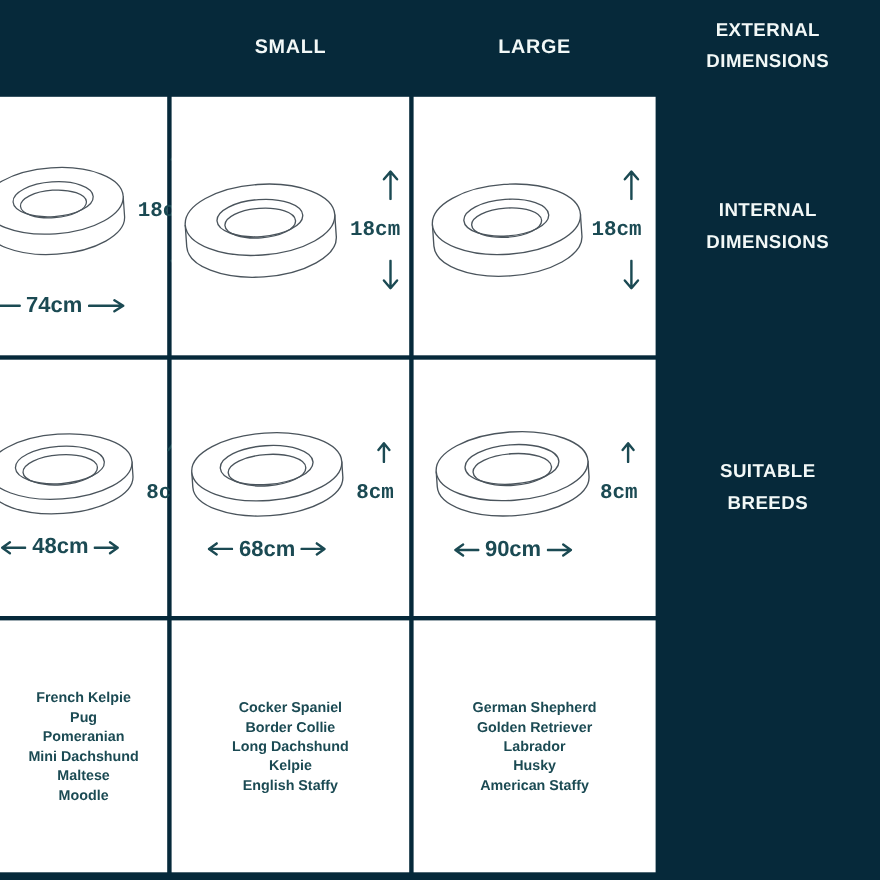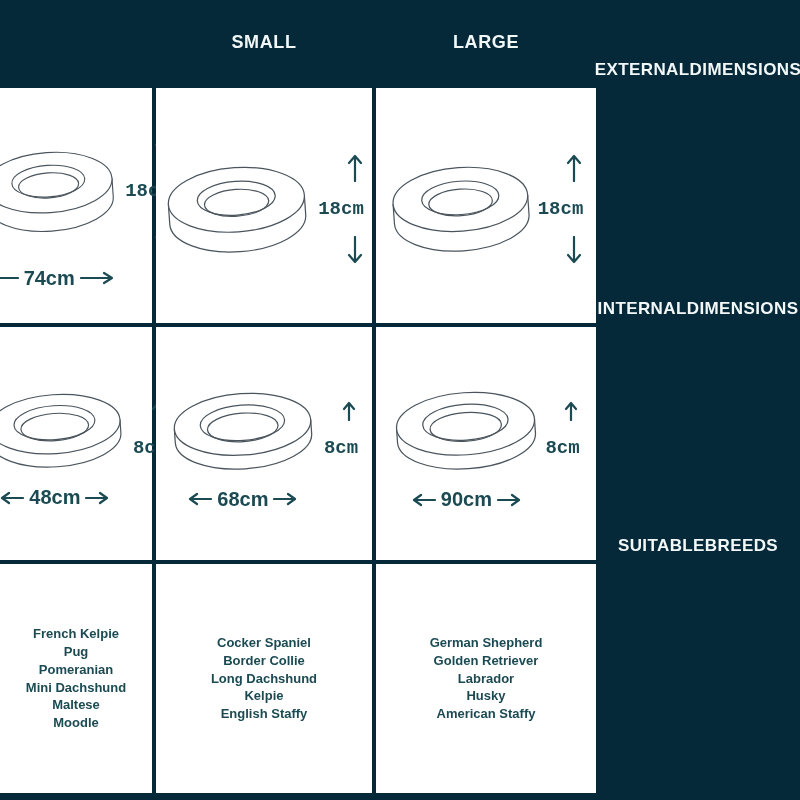--- a/index.html
+++ b/index.html
@@ -19,21 +19,21 @@
     grid-template-rows:84px 235px 233px 229px;
     gap:4px;
     padding:0 4px 7px 0;
   }
   .corner{background:transparent;}
   .col-header{
     display:flex;align-items:center;justify-content:center;
     color:var(--label);font-size:18px;font-weight:700;letter-spacing:.6px;
   }
   .row-label{
-    display:flex;flex-direction:row;align-items:flex-end;justify-content:center;
+    display:flex;flex-direction:column;align-items:center;justify-content:center;
     color:var(--label);font-size:17px;font-weight:700;letter-spacing:.4px;
     line-height:1.65;text-align:center;
   }
   .cell{background:var(--cell);}
   .dim-cell{
     display:flex;align-items:center;justify-content:center;
     padding-top:12px;
   }
   .dim-wrap{
     display:grid;grid-template-columns:auto auto;

